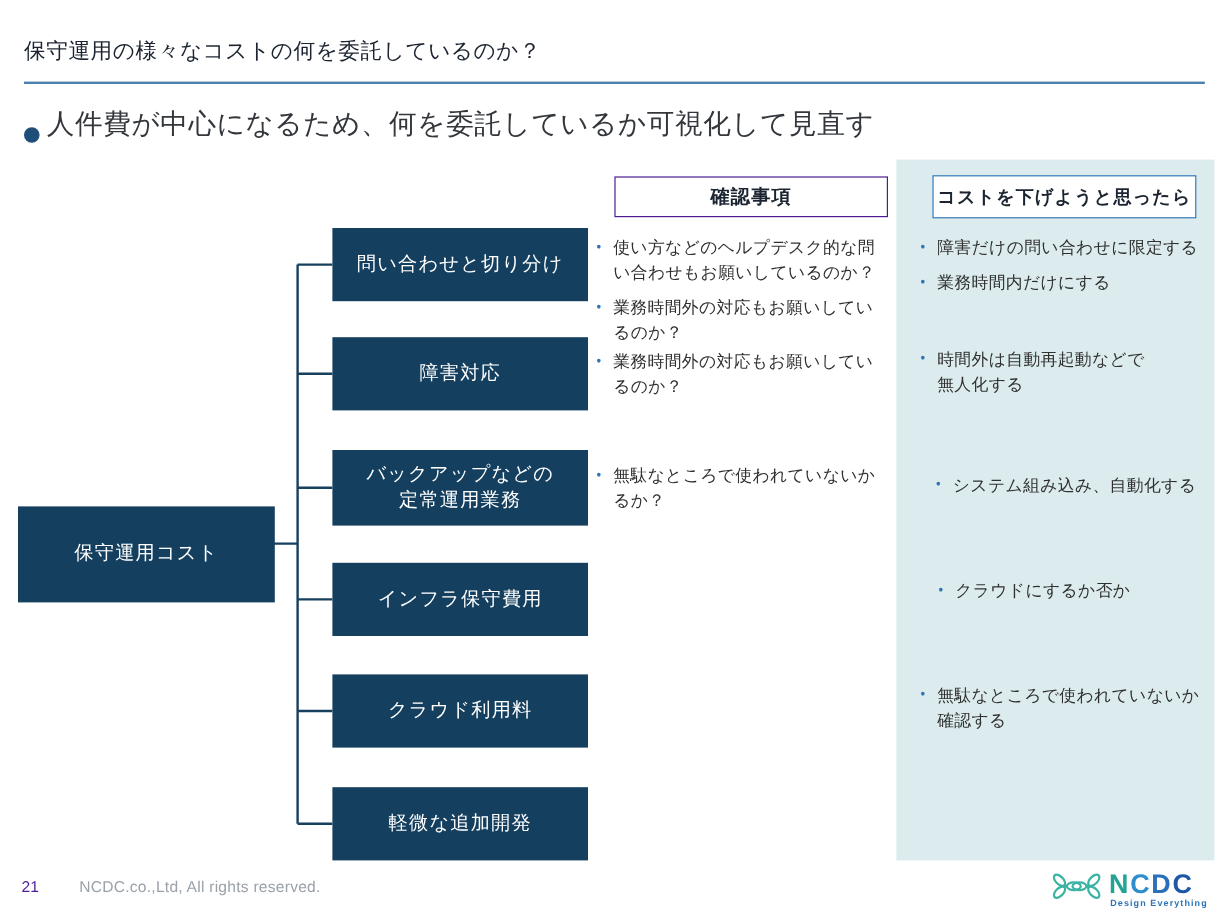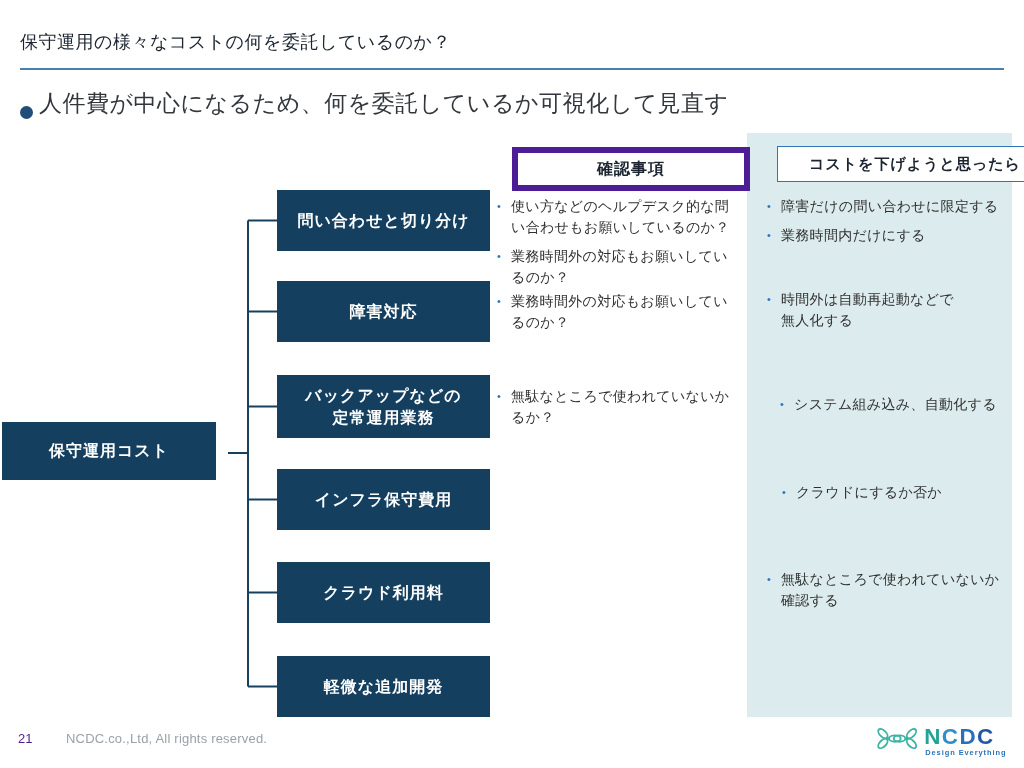--- a/index.html
+++ b/index.html
@@ -17,41 +17,41 @@
   }
   
   .keymsg{position:absolute;left:20px;top:88px;display:flex;align-items:flex-end;}
   .keymsg .dot{
     width:13px;height:13px;border-radius:50%;background:#1f4e79;flex:0 0 13px;margin-right:6px;
   }
   .keymsg .txt{font-size:23px;color:#33373c;letter-spacing:.5px;}
   
   .node-box{
     position:absolute;background:#143f5f;color:#ffffff;display:flex;align-items:center;justify-content:center;
-    text-align:center;font-weight:bold;font-size:16px;letter-spacing:1px;
+    text-align:center;font-weight:normal;font-size:16px;letter-spacing:1px;
   }
   .node-box .box-label{white-space:pre-line;line-height:1.35;}
-  .root-box{left:2px;top:422px;width:214px;height:58px;}
+  .root-box{left:15px;top:422px;width:214px;height:80px;}
   .b0{left:277px;top:190px;width:213px;height:61px;}
   .b1{left:277px;top:281px;width:213px;height:61px;}
   .b2{left:277px;top:375px;width:213px;height:63px;}
   .b3{left:277px;top:469px;width:213px;height:61px;}
   .b4{left:277px;top:562px;width:213px;height:61px;}
   .b5{left:277px;top:656px;width:213px;height:61px;}
   
   .connectors{position:absolute;left:228px;top:180px;}
   
   .panel{position:absolute;left:747px;top:133px;width:265px;height:584px;background:#dcecee;}
   
   .col-header{
     position:absolute;background:#ffffff;display:flex;align-items:center;justify-content:center;
     font-weight:bold;color:#1b2430;letter-spacing:1px;
   }
-  .check-header{left:512px;top:147px;width:226px;height:32px;border:6px solid #4c1d95;font-size:16px;}
-  .reduce-header{left:777px;top:146px;width:218px;height:34px;border:1px solid #2e75b6;font-size:15px;padding-left:28px;}
+  .check-header{left:512px;top:147px;width:226px;height:32px;border:1px solid #4c1d95;font-size:16px;}
+  .reduce-header{left:777px;top:146px;width:218px;height:34px;border:1px solid #2e75b6;font-size:15px;}
   
   .list{position:absolute;}
   .list .item{display:flex;margin-bottom:8px;}
   .list .bdot{
     flex:0 0 14px;color:#2e75b6;font-size:11px;line-height:21px;padding-left:2px;
   }
   .list .txt{
     font-size:14px;color:#303030;line-height:1.5;white-space:pre-line;letter-spacing:.3px;
   }
   .check.r0{left:495px;top:196px;width:250px;}

